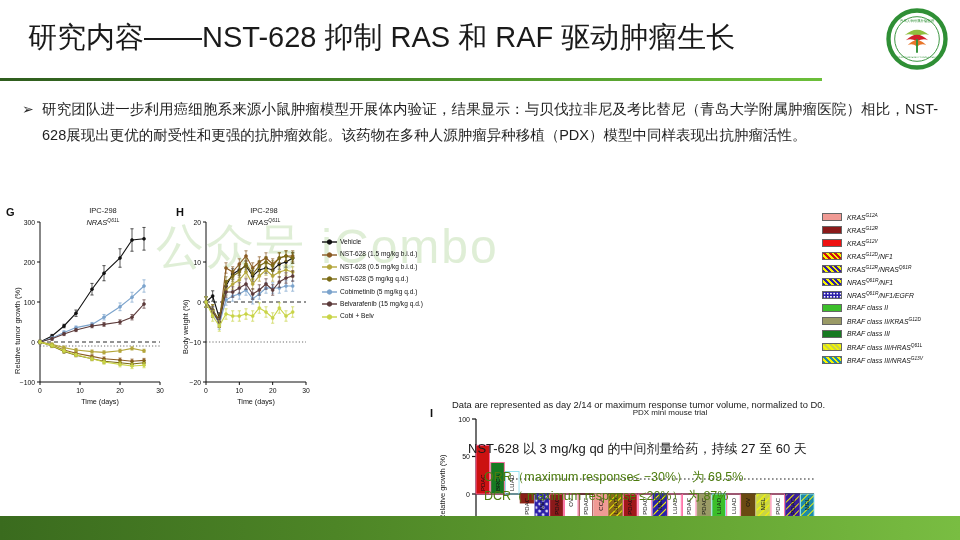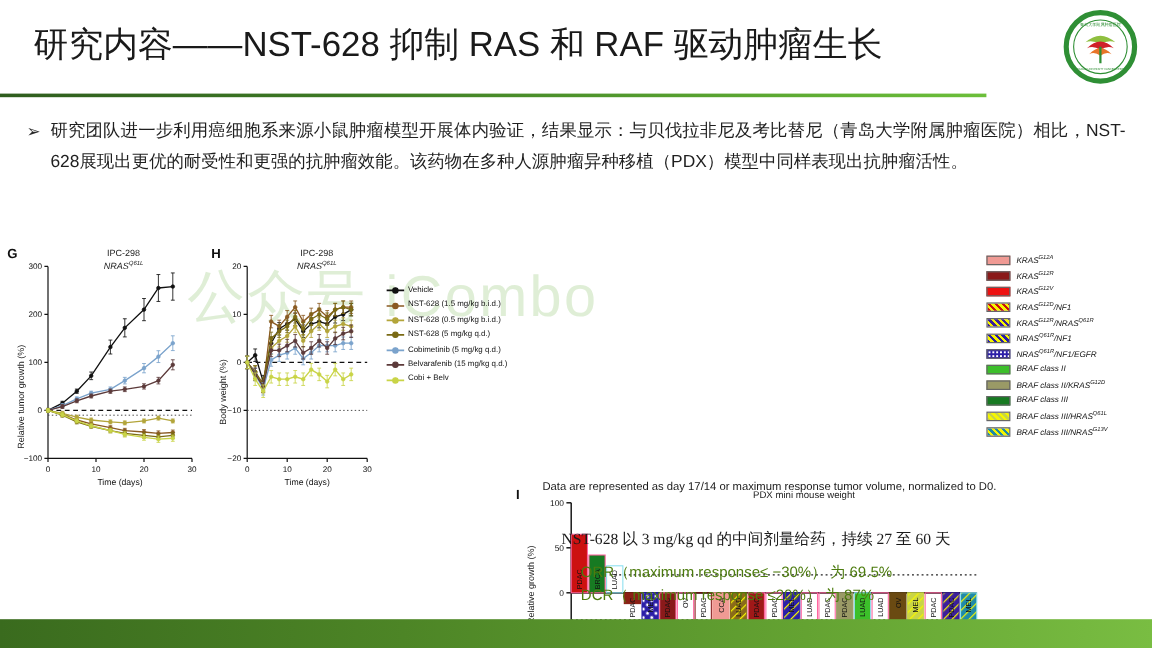--- a/index.html
+++ b/index.html
@@ -131,21 +131,21 @@
   .wf-legend .txt { font-style: italic; white-space: nowrap; }
   .wf-legend sup { font-size: 4.8px; font-style: italic; }
 
   
   .caption {
     position: absolute; left: 452px; top: 399px;
     font-size: 9.4px; color: #1a1a1a; white-space: nowrap;
   }
   .summary-1 {
     position: absolute; left: 468px; top: 440px;
-    font-size: 13px; color: #1a1a1a; white-space: nowrap; font-family: Liberation Serif, serif;
+    font-size: 13px; color: #1a1a1a; white-space: nowrap;
   }
   .summary-2 {
     position: absolute; left: 484px; top: 468px;
     font-size: 12.5px; color: #4d7c0f; white-space: nowrap; line-height: 19px;
   }
 
   
   .bottom-bar {
     position: absolute; left: 0; bottom: 0;
     width: 960px; height: 24px;
@@ -904,21 +904,21 @@
         <circle cx="110" cy="112" r="1.5" fill="#c9d447" stroke="#c9d447" stroke-width="0.6"></circle>
         <line x1="116.66666666666667" y1="102.80000000000001" x2="116.66666666666667" y2="113.19999999999999" stroke="#c9d447" stroke-width="0.7"></line>
         <line x1="115.06666666666668" y1="102.80000000000001" x2="118.26666666666667" y2="102.80000000000001" stroke="#c9d447" stroke-width="0.7"></line>
         <line x1="115.06666666666668" y1="113.19999999999999" x2="118.26666666666667" y2="113.19999999999999" stroke="#c9d447" stroke-width="0.7"></line>
         <circle cx="116.66666666666667" cy="108" r="1.5" fill="#c9d447" stroke="#c9d447" stroke-width="0.6"></circle>
       </svg>
   </div>
 
   <div class="panel" id="panelI">
     <div class="panel-letter" style="left:0; top:2px;">I</div>
-    <div class="panel-head" style="left:150px; top:3px; width:180px; text-align:center; font-size:8px;">PDX mini mouse weight</div>
+    <div class="panel-head" style="left:150px; top:3px; width:180px; text-align:center; font-size:8px;">PDX mini mouse trial</div>
     <div class="axis-title vert" style="left:8px; top:115px;">Relative growth (%)</div>
     <svg id="svgI" width="400" height="190" style="position:absolute;left:0;top:0;">
         <defs>
           <pattern id="p_dots_2b1fa8" width="5" height="5" patternUnits="userSpaceOnUse" patternTransform="rotate(45)">
             <rect width="5" height="5" fill="#2b1fa8"></rect>
             <circle cx="2.5" cy="2.5" r="1.3" fill="#ffffff"></circle>
           </pattern>
           <pattern id="p_diag_8a6a1a" width="5" height="5" patternUnits="userSpaceOnUse" patternTransform="rotate(45)">
             <rect width="5" height="5" fill="#8a6a1a"></rect>
             <line x1="0" y1="0" x2="0" y2="5" stroke="#f5f500" stroke-width="2"></line>
@@ -1161,20 +1161,20 @@
     <div class="row">
       <span class="sw" style="background: repeating-linear-gradient(45deg, rgb(201, 212, 71) 0px, rgb(201, 212, 71) 2px, rgb(245, 245, 0) 2px, rgb(245, 245, 0) 4px);"></span>
       <span class="txt">BRAF class III/HRAS<sup>Q61L</sup></span>
     </div>
     <div class="row">
       <span class="sw" style="background: repeating-linear-gradient(45deg, rgb(31, 138, 168) 0px, rgb(31, 138, 168) 2px, rgb(245, 245, 0) 2px, rgb(245, 245, 0) 4px);"></span>
       <span class="txt">BRAF class III/NRAS<sup>G13V</sup></span>
     </div>
   </div>
 
-<div class="caption">Data are represented as day 17/14 or maximum response tumor volume, normalized to D0.</div>
+<div class="caption">Data are represented as day 2/14 or maximum response tumor volume, normalized to D0.</div>
 <div class="summary-1">NST-628 以 3 mg/kg qd 的中间剂量给药，持续 27 至 60 天</div>
 <div class="summary-2">
   <div>ORR（maximum response≤ −30%） 为 69.5%</div>
   <div>DCR（ maximum response ≤20%） 为 87%</div>
 </div>
 
 <div class="bottom-bar"></div>
 
 </body></html>

